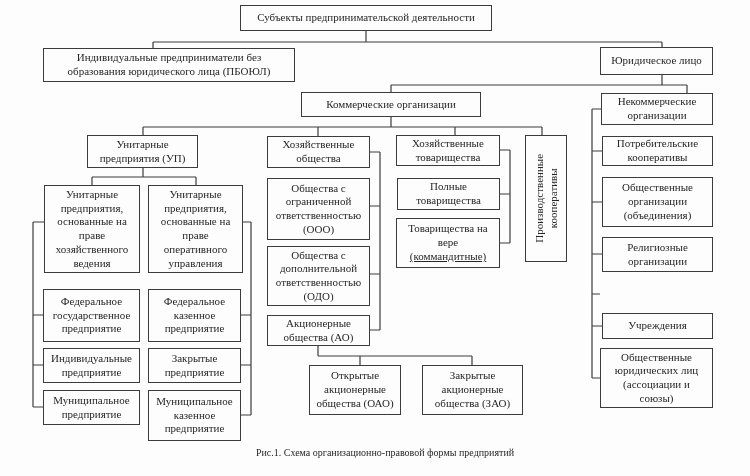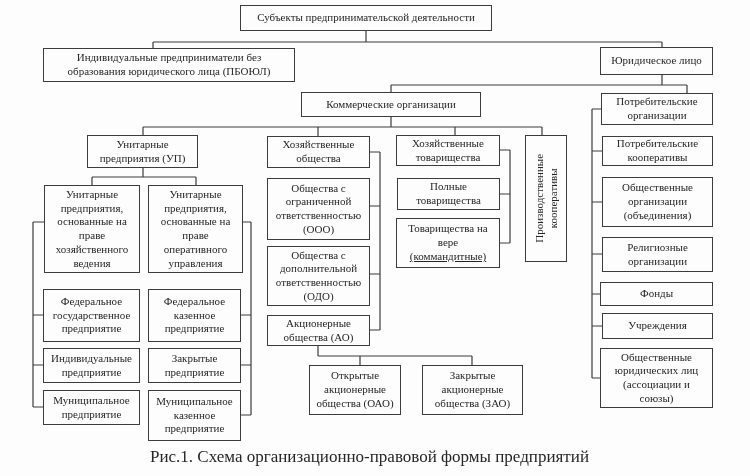--- a/index.html
+++ b/index.html
@@ -12,22 +12,22 @@
     position:absolute;box-sizing:border-box;border:1px solid #3c3c3c;background:#fdfdfd;
     display:flex;align-items:center;justify-content:center;text-align:center;
     font-size:11px;line-height:1.25;padding:1px 6px;
   }
   .node .inner{display:block;}
   .node-individual .inner{max-width:214px;}
   .vbox{padding:0;}
   .vtext{transform:rotate(-90deg);width:118px;text-align:center;font-size:11px;line-height:1.3;}
   .sub{display:block;text-decoration:underline;}
   .caption{
-    position:absolute;left:150px;top:447px;width:470px;
-    font-size:17px;color:#262626;
+    position:absolute;left:150px;top:447px;width:470px;text-align:center;
+    font-size:10px;color:#262626;
   }
 </style>
 </head>
 <body>
 
 <div class="canvas">
 
   <svg class="wires" viewBox="0 0 750 476" xmlns="http://www.w3.org/2000/svg">
     <path fill="none" stroke="#3c3c3c" stroke-width="1.2" d="
       M366 31 V42 M153 42 H662 M153 42 V48 M662 42 V47
@@ -53,21 +53,21 @@
 
   <div class="node" style="left:600px;top:47px;width:113px;height:28px">
     <span class="inner">Юридическое лицо</span>
   </div>
 
   <div class="node" style="left:301px;top:92px;width:180px;height:25px">
     <span class="inner">Коммерческие организации</span>
   </div>
 
   <div class="node" style="left:601px;top:93px;width:112px;height:32px">
-    <span class="inner">Потребительские организации</span>
+    <span class="inner">Некоммерческие организации</span>
   </div>
 
   <div class="node" style="left:87px;top:135px;width:111px;height:33px">
     <span class="inner">Унитарные предприятия (УП)</span>
   </div>
 
   <div class="node" style="left:267px;top:136px;width:103px;height:32px">
     <span class="inner">Хозяйственные общества</span>
   </div>
 
@@ -147,23 +147,20 @@
   </div>
 
   <div class="node" style="left:602px;top:177px;width:111px;height:50px">
     <span class="inner">Общественные организации (объединения)</span>
   </div>
 
   <div class="node" style="left:602px;top:237px;width:111px;height:35px">
     <span class="inner">Религиозные организации</span>
   </div>
 
-  <div class="node" style="left:600px;top:282px;width:113px;height:24px">
-    <span class="inner">Фонды</span>
-  </div>
 
   <div class="node" style="left:602px;top:313px;width:111px;height:26px">
     <span class="inner">Учреждения</span>
   </div>
 
   <div class="node" style="left:600px;top:348px;width:113px;height:60px">
     <span class="inner">Общественные юридических лиц (ассоциации и союзы)</span>
   </div>
 
   <div class="caption">Рис.1. Схема организационно-правовой формы предприятий</div>

